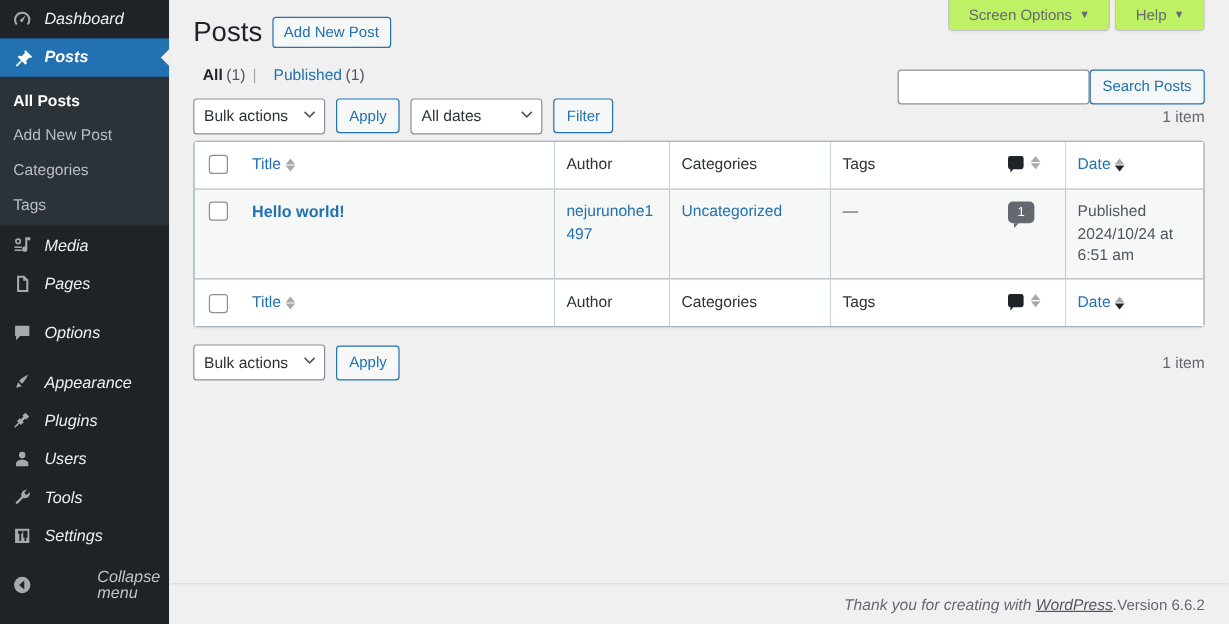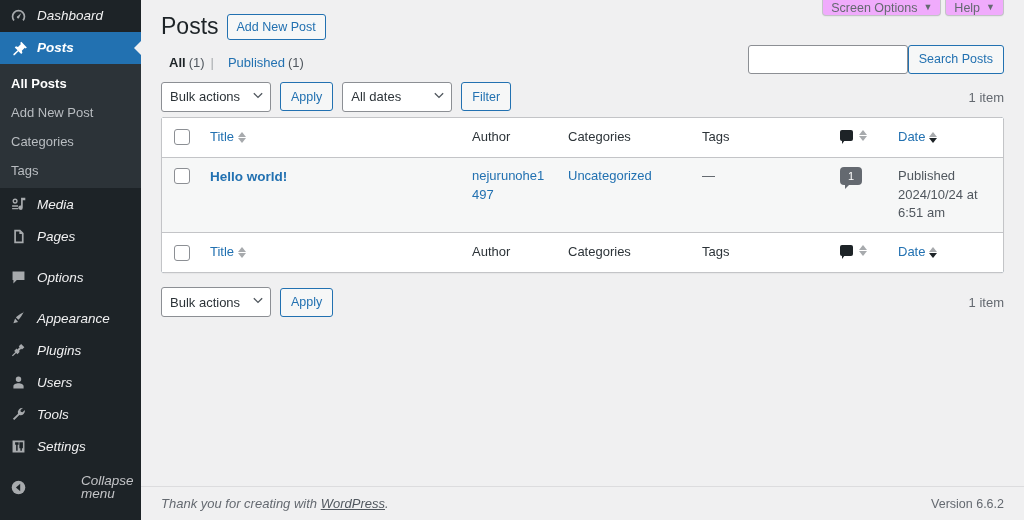--- a/index.html
+++ b/index.html
@@ -82,26 +82,26 @@
   }
 
   
   #screen-meta {
     position: absolute;
     top: 0; right: 20px;
     display: flex; gap: 4px;
     z-index: 5;
   }
   .meta-tab {
-    background: #f0abfc;
+    background: #bef264;
     border: 1px solid #c3c4c7;
     border-top: none;
     border-radius: 0 0 4px 4px;
-    padding: 0 8px;
-    height: 16px;
+    padding: 0 16px;
+    height: 26px;
     display: flex; align-items: center;
     font-size: 12.5px;
     color: #646970;
     cursor: pointer;
     box-shadow: 0 1px 1px rgba(0,0,0,.04);
   }
   .meta-tab .caret { margin-left: 6px; font-size: 9px; line-height: 1; }
 
   #content { padding: 8px 20px 0 20px; }
 
@@ -138,21 +138,21 @@
   .subsubsub li { display: inline-flex; align-items: center; margin-left: 8px; }
   .subsubsub a { text-decoration: none; color: #2271b1; cursor: pointer; }
   .subsubsub a.current { color: #1d2327; font-weight: 600; }
   .subsubsub .count { color: #50575e; margin-left: 3px; }
   .subsubsub .divider { color: #a7aaad; margin: 0 6px; }
 
   
   #search-box {
     position: absolute;
     right: 20px;
-    top: 45px;
+    top: 58px;
     display: flex; align-items: center; 
   }
   #search-input {
     width: 160px; height: 29px;
     border: 1px solid #8c8f94;
     border-radius: 3px;
     background: #fff;
     padding: 0 8px;
     font-size: 13px;
     color: #2c3338;
@@ -324,21 +324,21 @@
   }
   .th-comments-inner { display: inline-flex; align-items: center; gap: 6px; }
   td.col-date { color: #50575e; }
 
   
   #wpfooter {
     position: absolute;
     left: 0; right: 0; bottom: 0;
     height: 34px;
     padding: 0 20px;
-    display: flex; align-items: center; justify-content: space-between;
+    display: flex; align-items: center; justify-content: flex-end;
     border-top: 1px solid #dcdcde;
     font-size: 13px;
     color: #646970;
     background: #f0f0f1;
   }
   #footer-left { font-style: italic; }
   #footer-left a { color: #50575e; text-decoration: underline; cursor: pointer; }
   #footer-right { font-size: 12.5px; color: #646970; }
 </style>
 </head>

